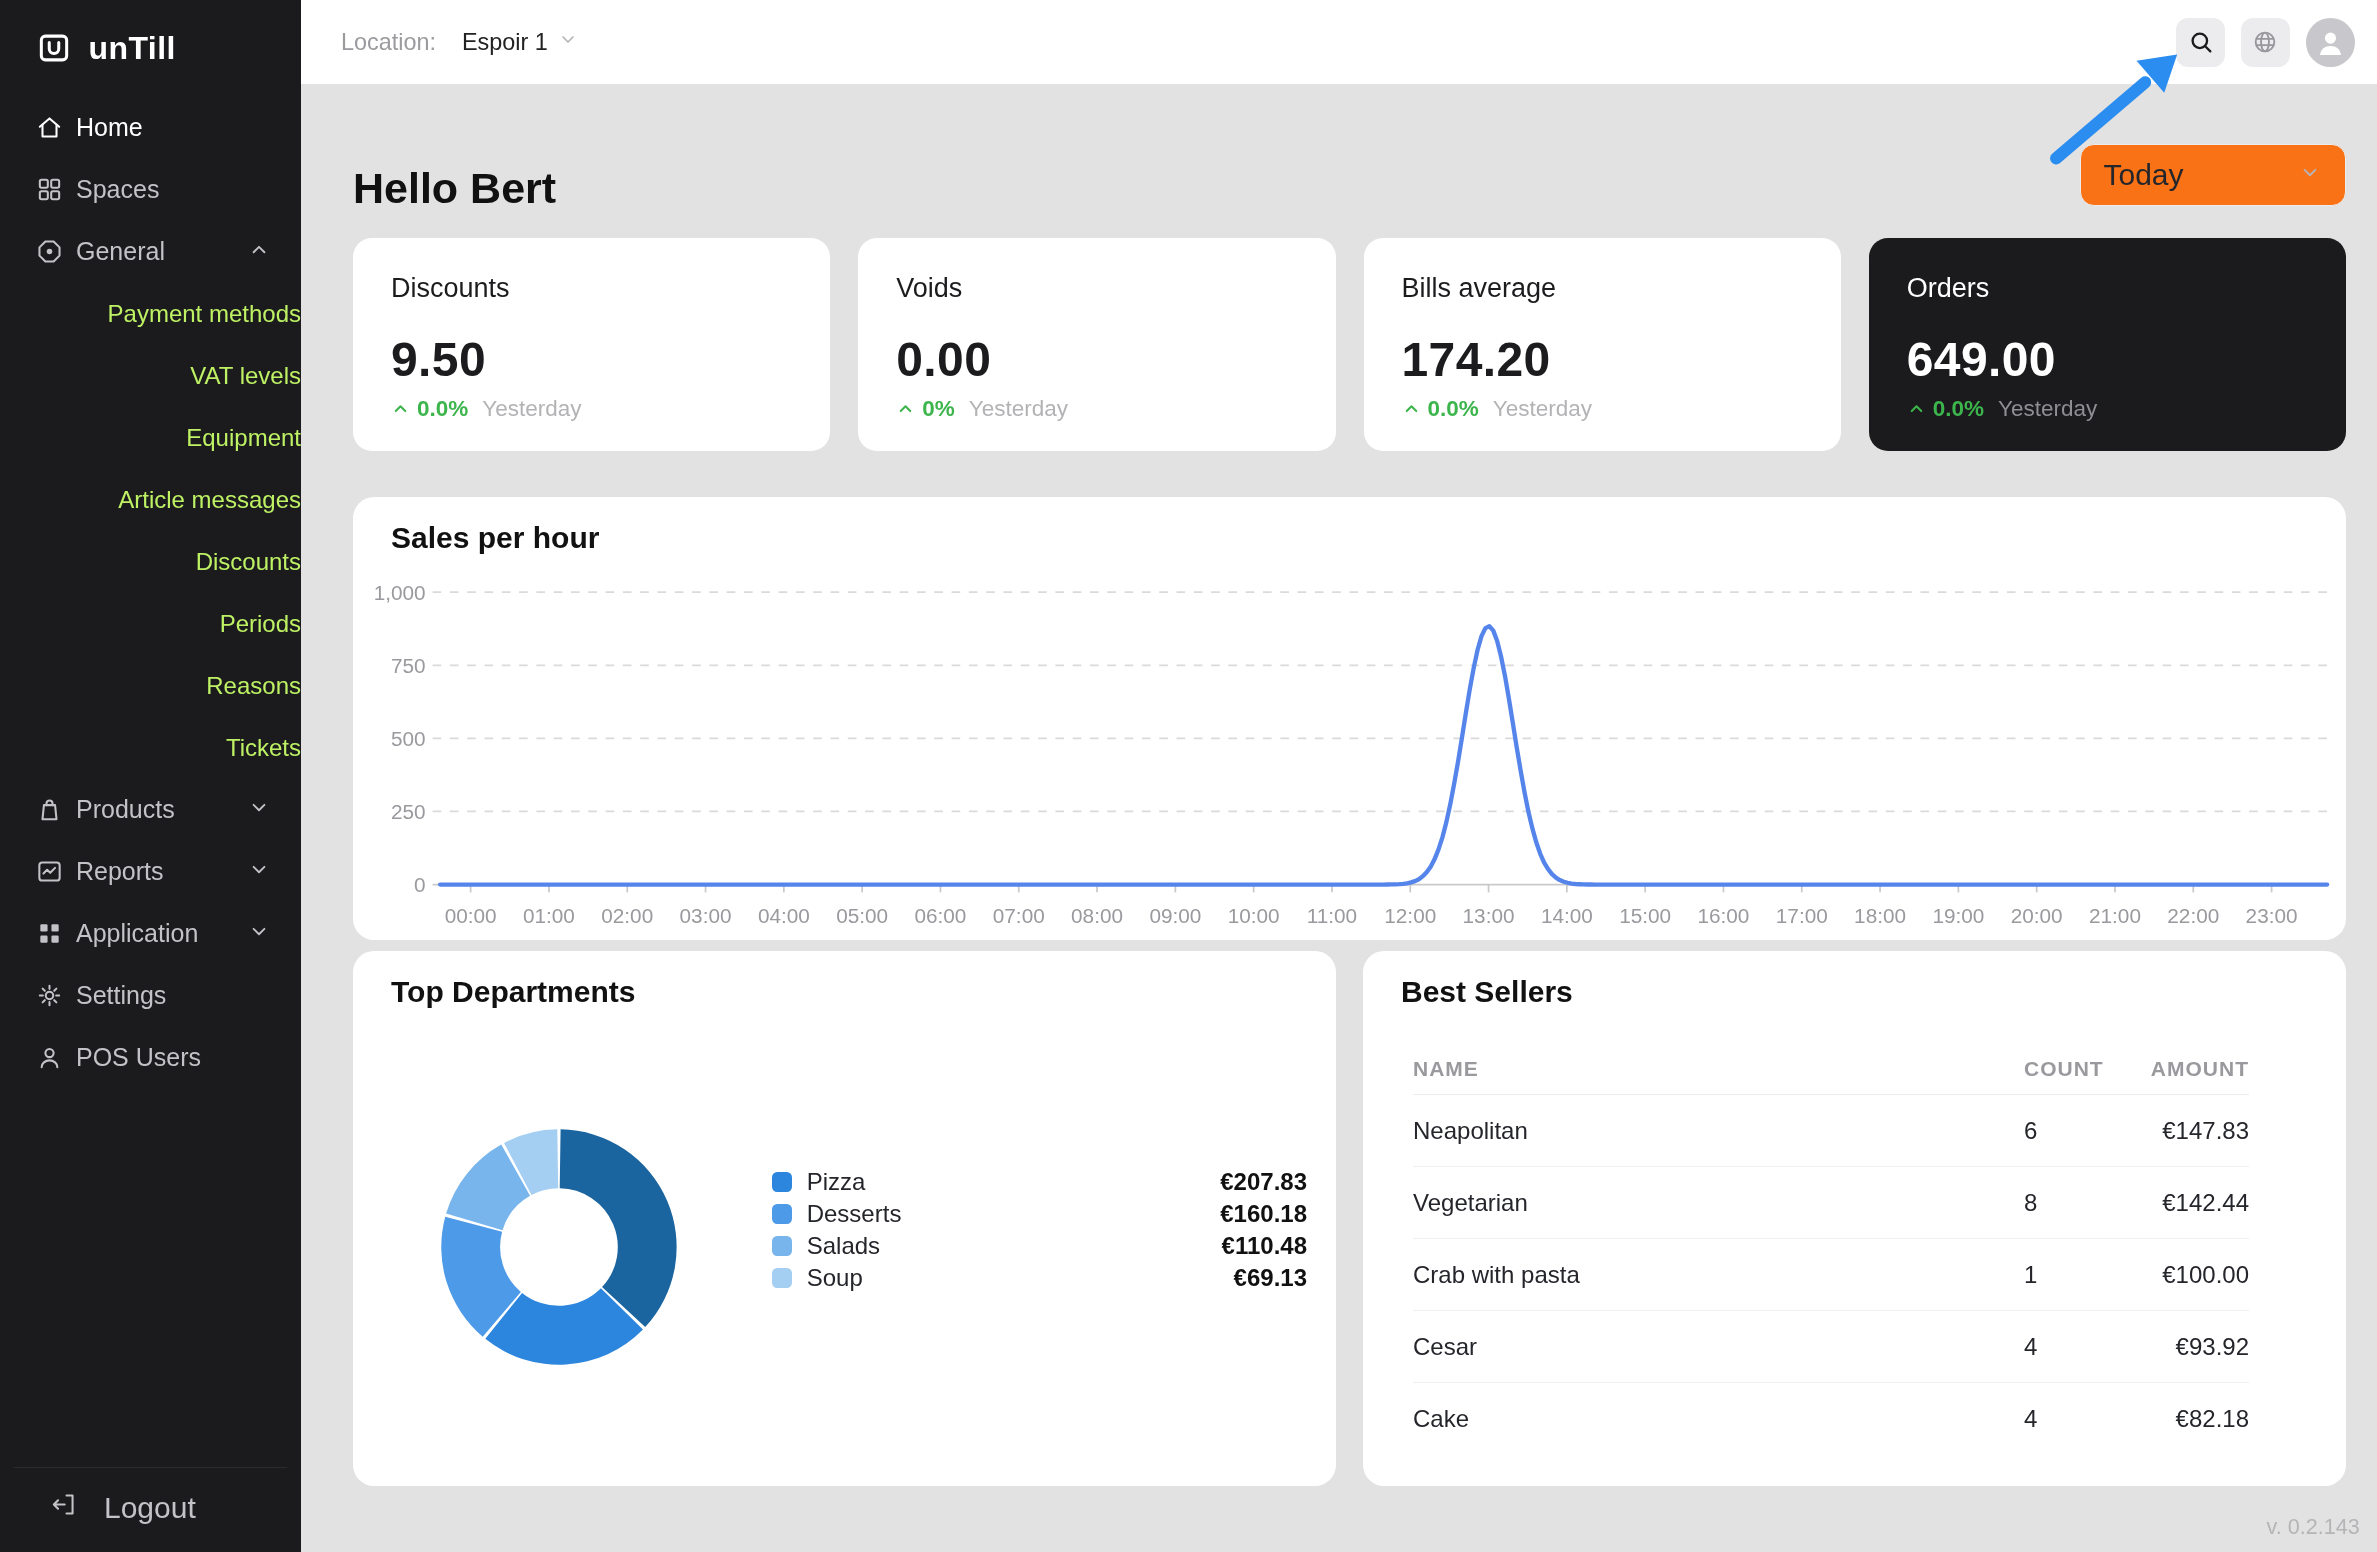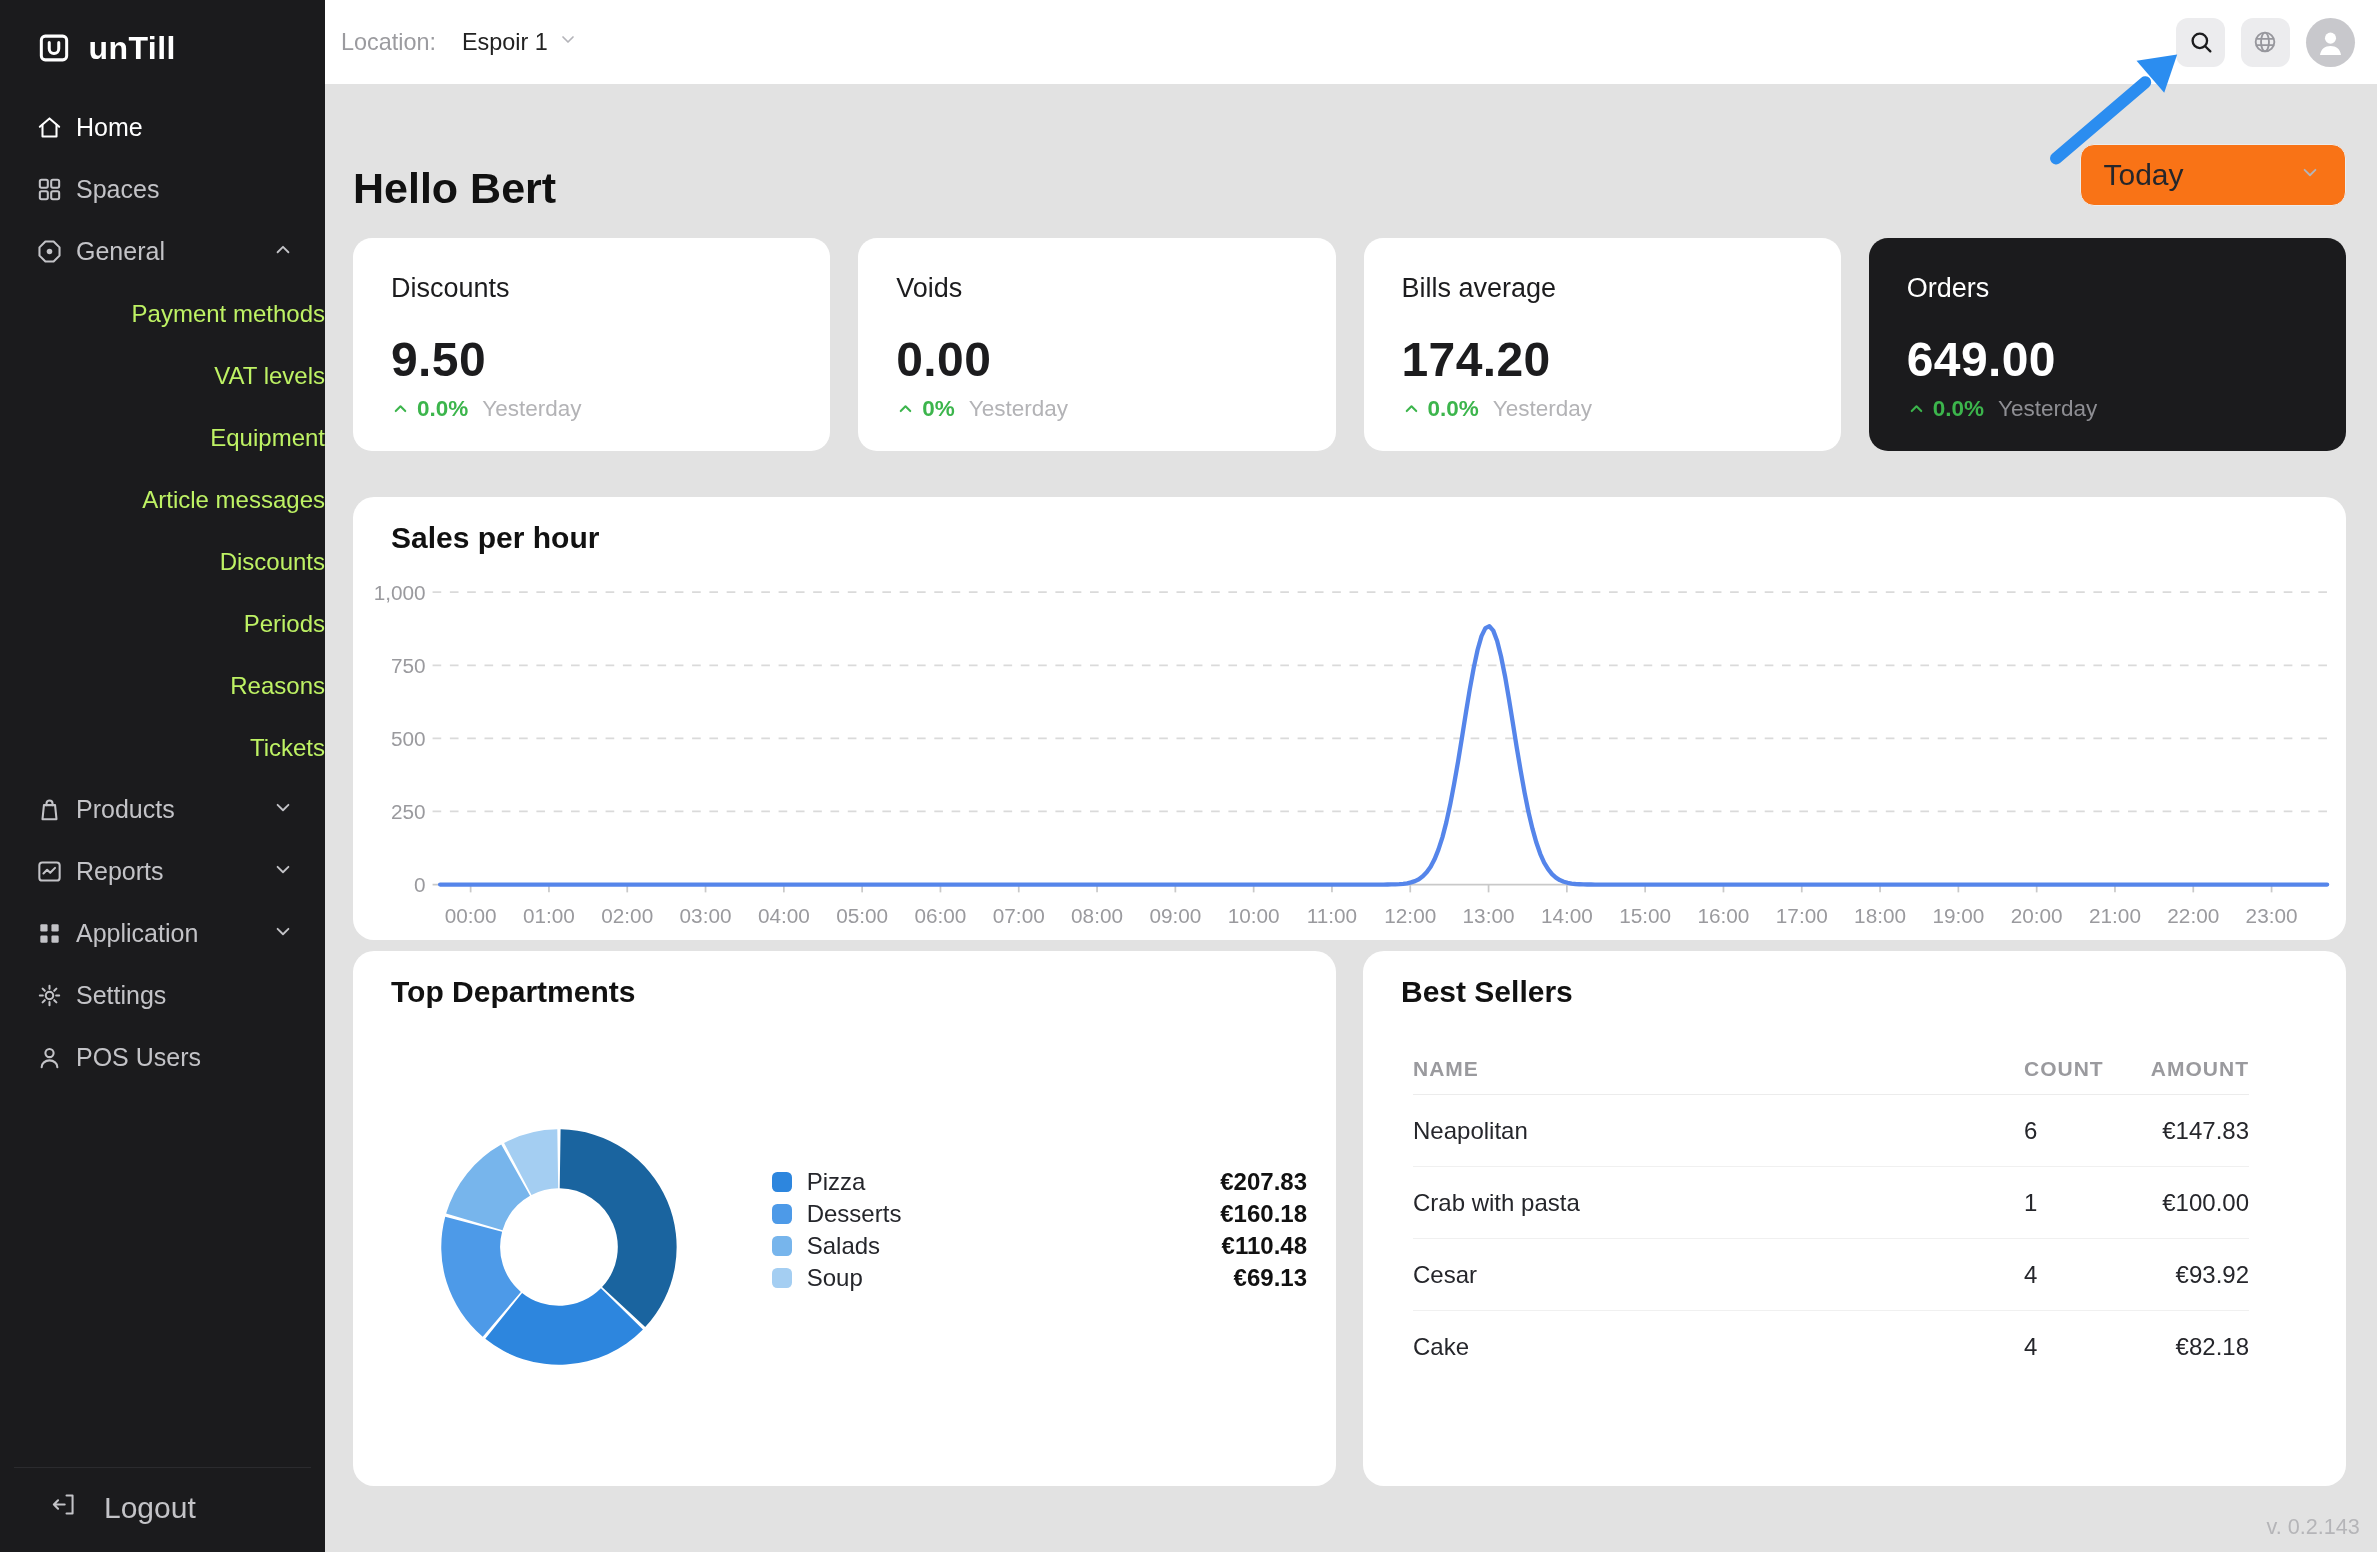--- a/index.html
+++ b/index.html
@@ -1,19 +1,19 @@
 <!DOCTYPE html>
 <html style="font-size:14px"><head>
 <meta charset="utf-8">
 <style>
   html,body{margin:0;padding:0;}
   body{width:2377px;height:1552px;position:relative;background:#e2e2e2;
        font-family:"Liberation Sans",sans-serif;color:#1c1c1e;overflow:hidden;}
   
-  .sidebar{position:absolute;left:0;top:0;width:325px;height:1552px;background:#1b1b1d;
+  .sidebar{position:absolute;left:0;top:0;width:301px;height:1552px;background:#1b1b1d;
            display:flex;flex-direction:column;box-sizing:border-box;z-index:5;}
   .logo{display:flex;align-items:center;gap:15.6px;padding:29px 0 22.5px 35px;color:#fff;}
   .logo-text{font-size:32px;font-weight:700;letter-spacing:0.4px;}
   .nav{flex:0 0 auto;display:flex;flex-direction:column;padding-top:7px;}
   .nav-item{display:flex;align-items:center;gap:12px;height:62px;padding:0 29px 0 35px;
             color:#c3c3c7;font-size:25px;cursor:pointer;}
   .nav-item.active{color:#ffffff;}
   .nav-item .chev{margin-left:auto;}
   .nav-sub{display:flex;align-items:center;height:62px;padding-left:39px;
            color:#bef264;font-size:24px;cursor:pointer;justify-content:flex-end;}
@@ -386,20 +386,25 @@
         <span>NAME</span>
         <span>COUNT</span>
         <span class="col-amount">AMOUNT</span>
       </div>
       <div class="bs-row">
         <span>Neapolitan</span>
         <span>6</span>
         <span class="col-amount">€147.83</span>
       </div>
       <div class="bs-row">
+        <span>Vegetarian</span>
+        <span>8</span>
+        <span class="col-amount">€142.44</span>
+      </div>
+      <div class="bs-row">
         <span>Crab with pasta</span>
         <span>1</span>
         <span class="col-amount">€100.00</span>
       </div>
       <div class="bs-row">
         <span>Cesar</span>
         <span>4</span>
         <span class="col-amount">€93.92</span>
       </div>
       <div class="bs-row">

